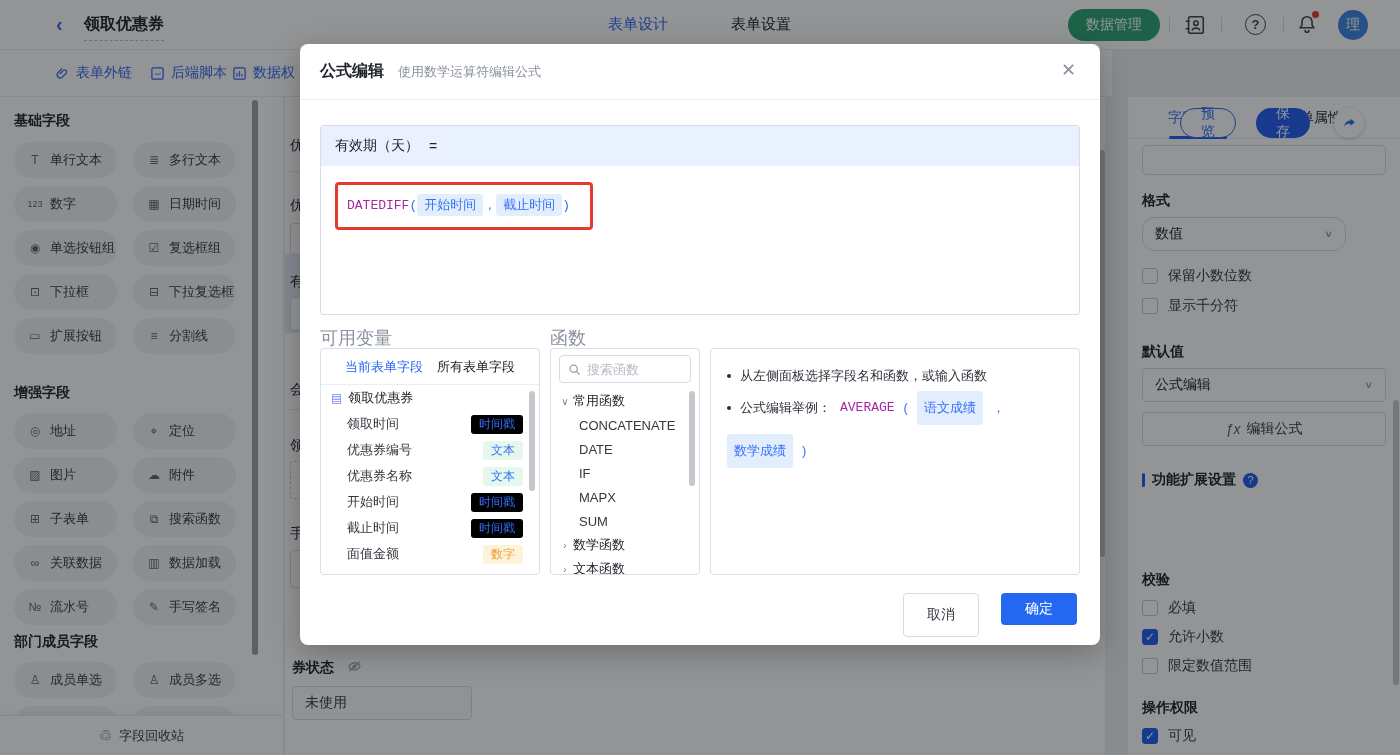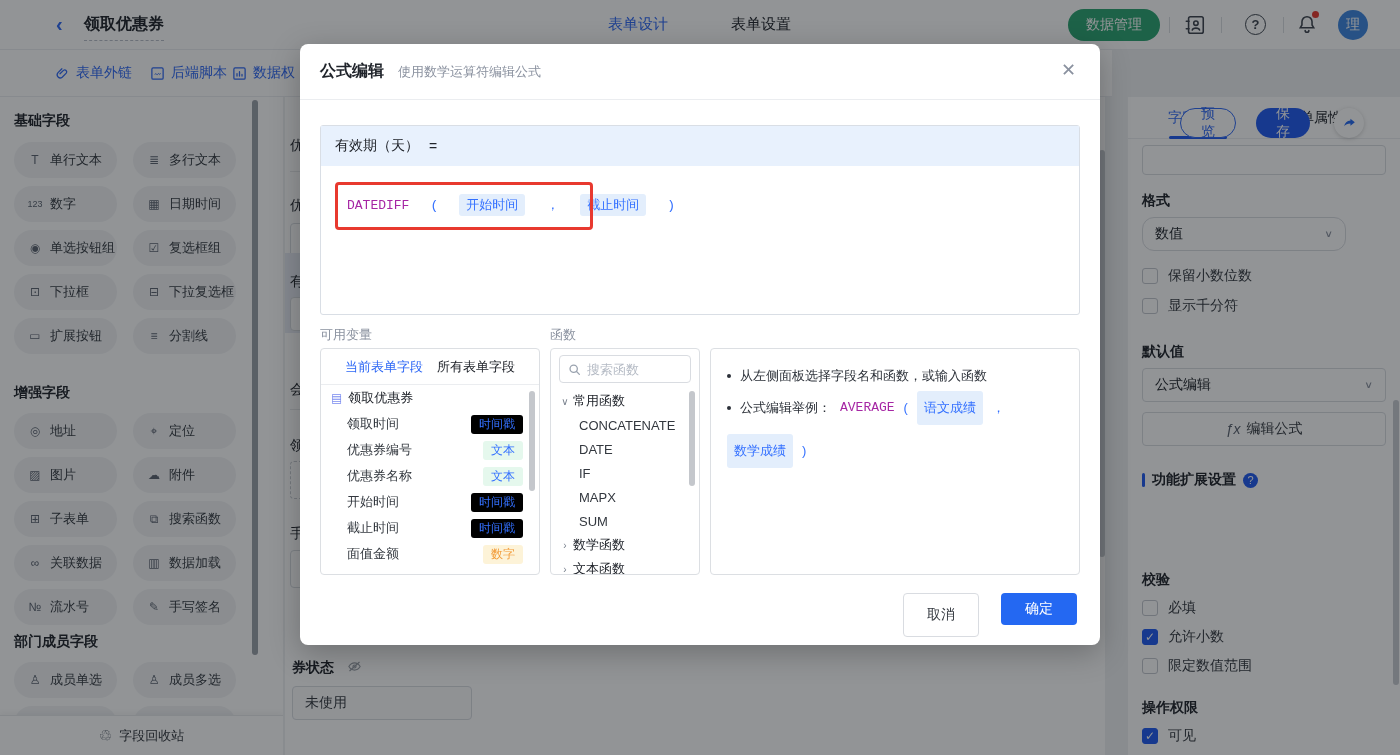--- a/index.html
+++ b/index.html
@@ -56,25 +56,25 @@
   
   .overlay { left:0; top:0; width:1400px; height:755px; background:rgba(13,17,23,.45); z-index:40; }
   .modal { left:300px; top:44px; width:800px; height:601px; background:#fff; border-radius:8px; box-shadow:0 8px 30px rgba(0,0,0,.25); z-index:50; }
   .mhead { position:absolute; left:0; top:0; width:100%; height:56px; border-bottom:1px solid #ebedf0; display:flex; align-items:center; padding:0 20px; gap:14px; }
   .mtitle { font-size:16px; font-weight:bold; color:#20242b; }
   .msub { font-size:13px; color:#8a919f; }
   .mclose { position:absolute; right:24px; top:17px; font-size:18px; color:#8a919f; cursor:pointer; line-height:1; }
   .fbox { position:absolute; left:20px; top:81px; width:760px; height:190px; border:1px solid #d9dee5; border-radius:3px; }
   .fstrip { position:absolute; left:0; top:0; width:100%; height:40px; background:#e8f1fd; display:flex; align-items:center; padding:0 14px; font-size:14px; color:#20242b; }
   .redbox { position:absolute; left:14px; top:56px; width:258px; height:48px; border:3px solid #e8392f; border-radius:4px; z-index:2; }
-  .formula { position:absolute; left:26px; top:68px; display:flex; align-items:center; gap:21px; font-family:"Liberation Mono","DejaVu Sans Mono",monospace; font-size:13px; }
+  .formula { position:absolute; left:26px; top:68px; display:flex; align-items:center; gap:0; font-family:"Liberation Mono","DejaVu Sans Mono",monospace; font-size:13px; }
   .fn { color:#a626a4; }
   .paren { color:#3370ff; }
   .chip { background:#e3eefc; color:#3370ff; font-size:13px; padding:2px 7px; border-radius:3px; font-family:"Liberation Sans","DejaVu Sans",sans-serif; cursor:pointer; }
-  .panellabel { position:absolute; font-size:13px; color:#8a919f; }
+  .panellabel { position:absolute; font-size:18px; color:#8a919f; }
   .subpanel { position:absolute; top:304px; border:1px solid #dcdfe3; border-radius:4px; background:#fff; overflow:hidden; }
   .vtabs { position:absolute; left:0; top:0; width:100%; height:36px; border-bottom:1px solid #ebedf0; display:flex; align-items:center; justify-content:center; gap:14px; font-size:13px; }
   .vtab { cursor:pointer; color:#20242b; }
   .vtab.active { color:#2e68f5; }
   .treerow { position:absolute; left:0; width:100%; height:26px; display:flex; align-items:center; font-size:13px; color:#33383f; cursor:pointer; }
   .badge { position:absolute; right:16px; font-size:12px; padding:1px 8px; border-radius:3px; }
   .bg-ts { background:#000000; color:#3370ff; }
   .bg-text { background:#e5f8ed; color:#3370ff; }
   .bg-num { background:#fdf3d8; color:#f29b38; }
   .searchbox { position:absolute; left:8px; top:6px; width:132px; height:28px; border:1px solid #d9dce1; border-radius:4px; display:flex; align-items:center; gap:6px; padding:0 8px; }

